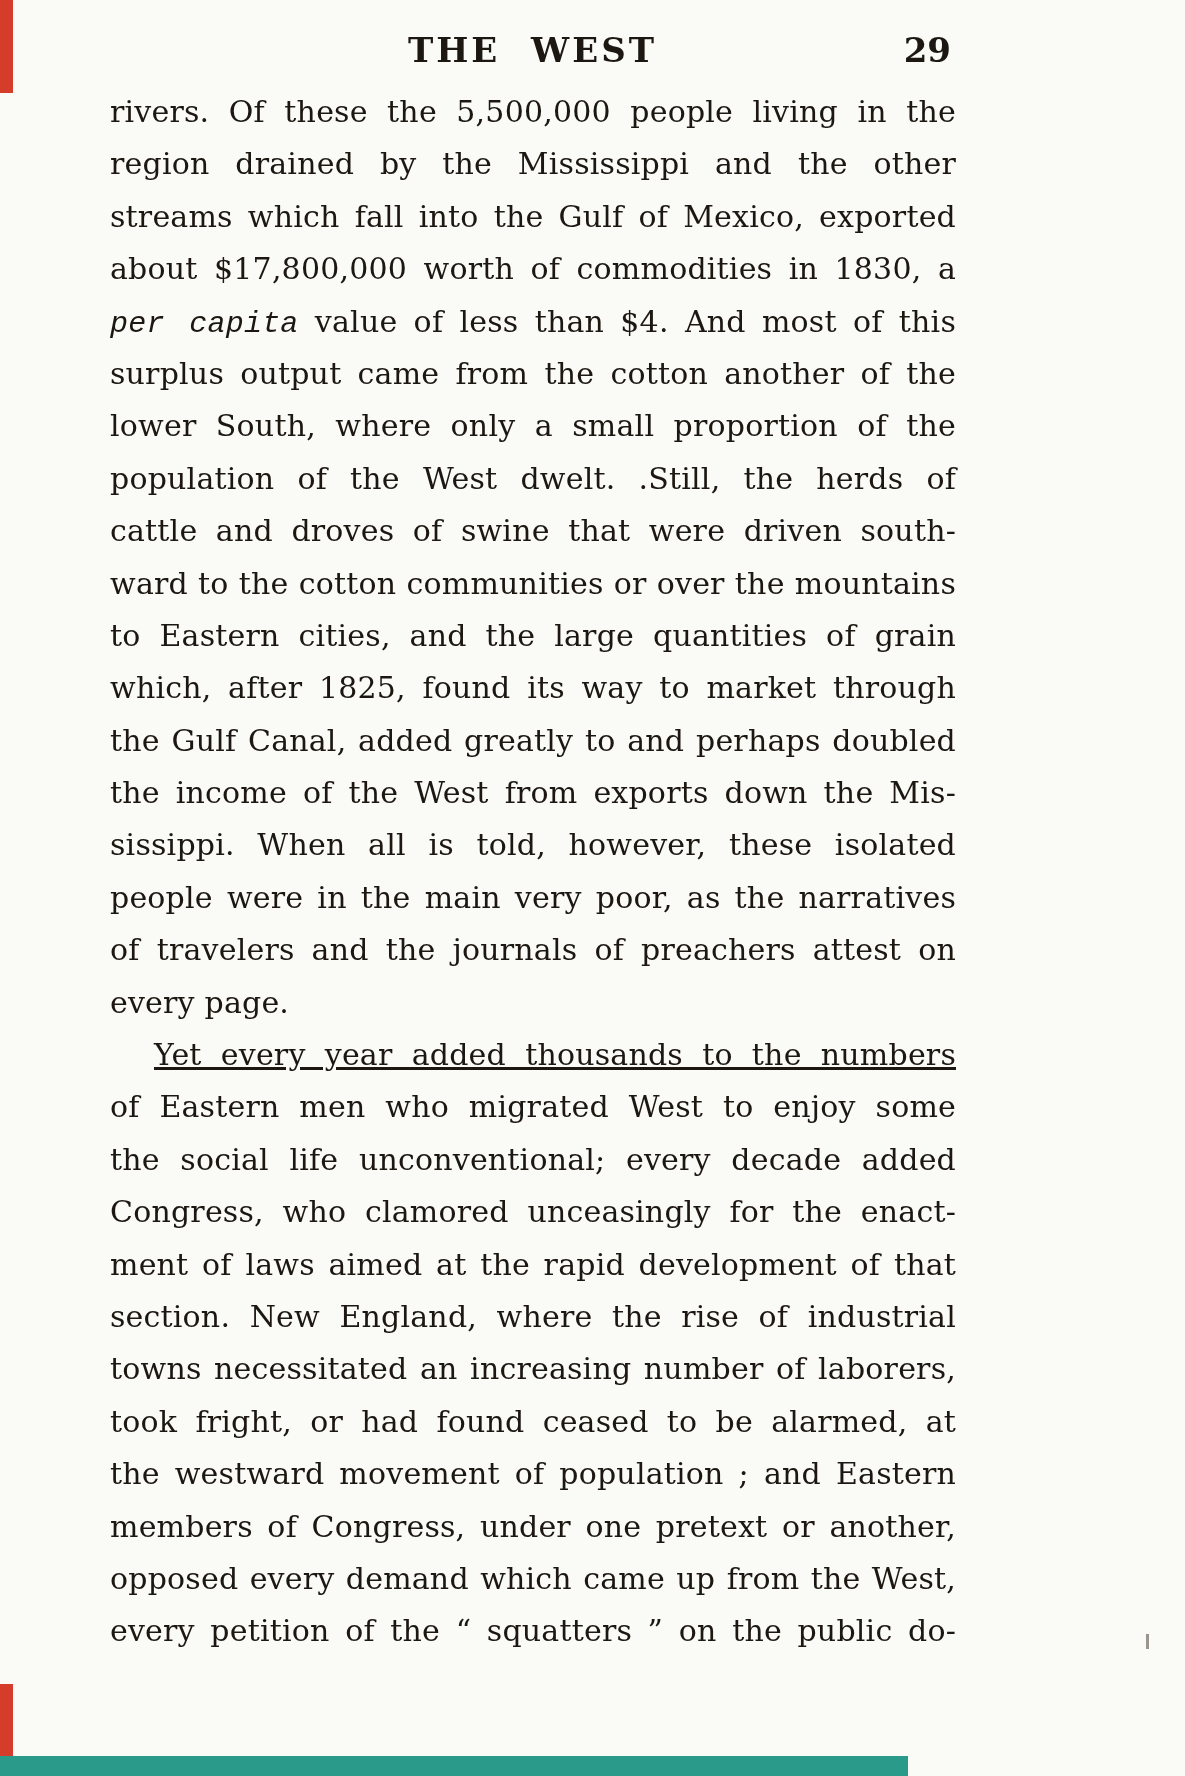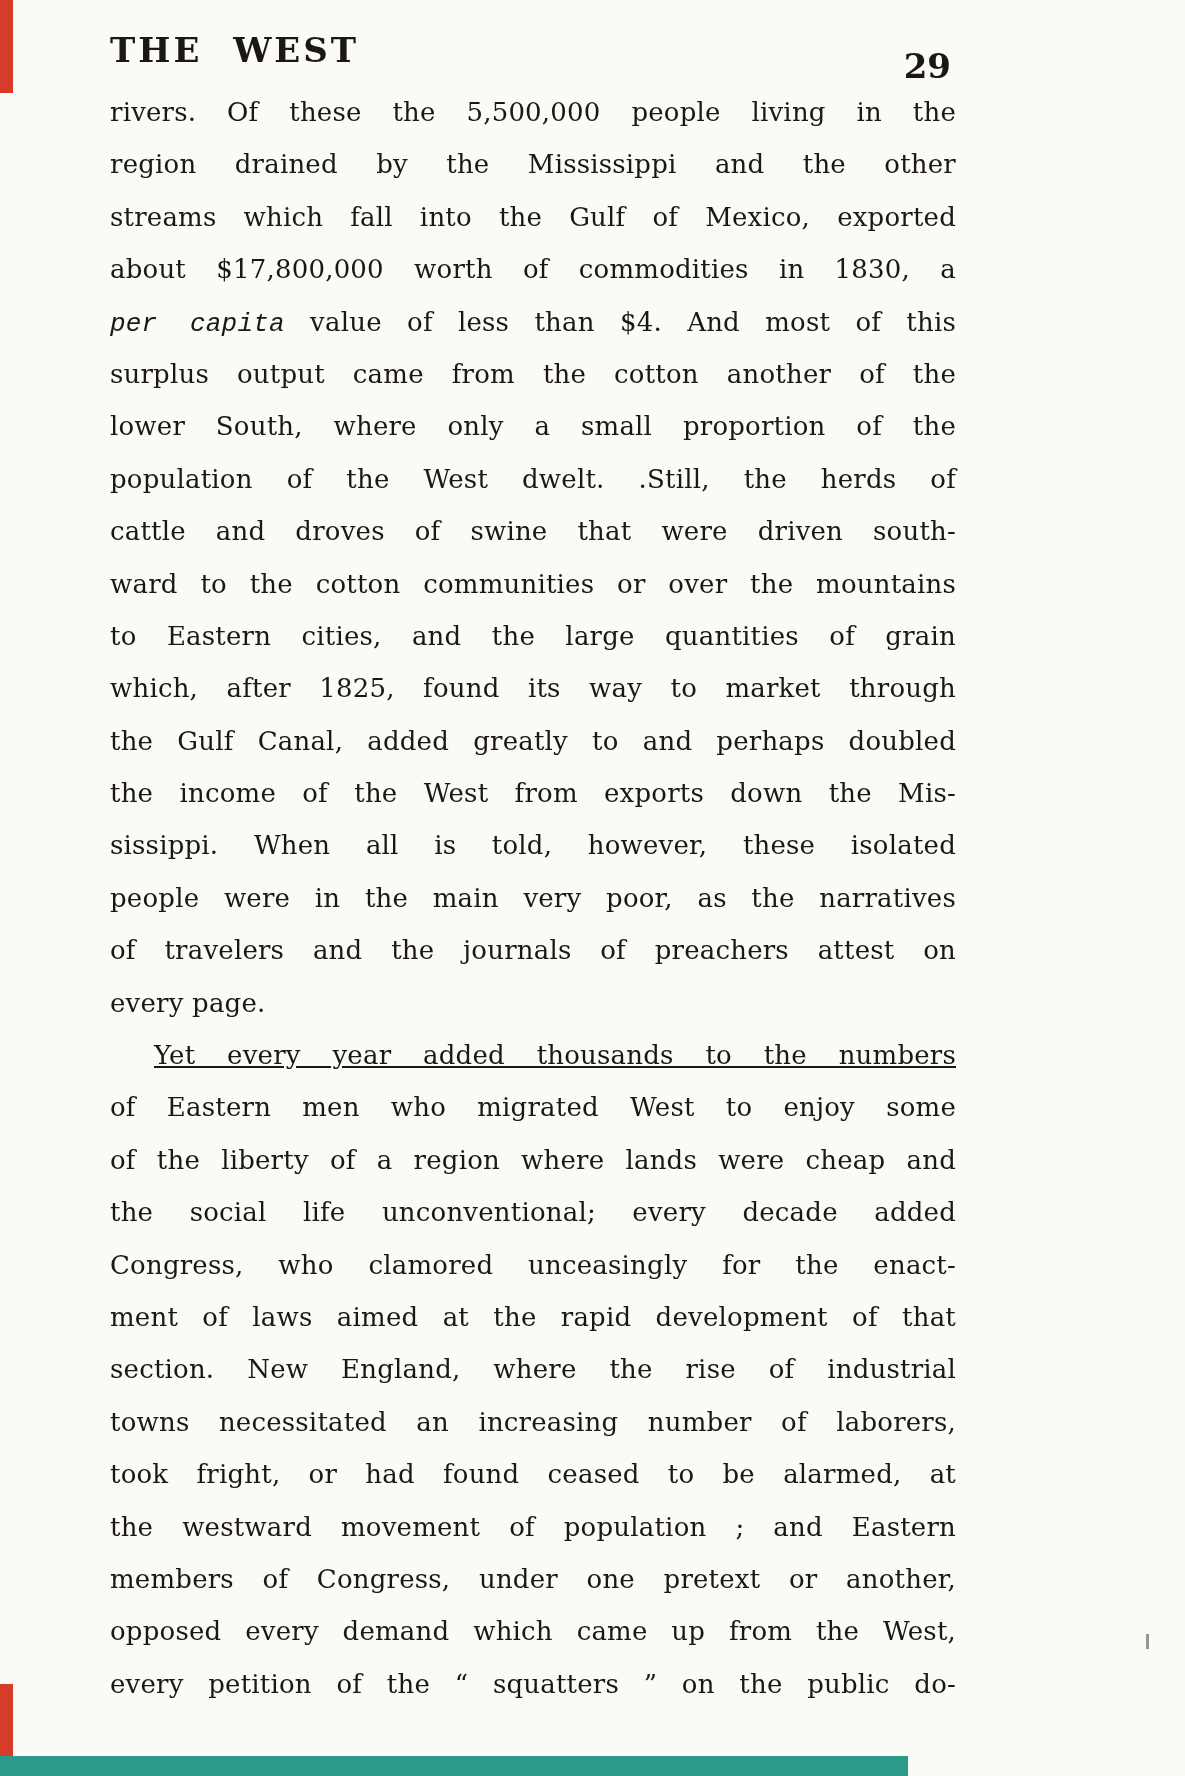--- a/index.html
+++ b/index.html
@@ -43,44 +43,45 @@
   }
   
   .header {
     position: absolute;
     left: 110px; top: 26px;
     width: 845px;
     height: 48px;
   }
   .running-title {
     display: block;
+    text-align: center;
     font-size: 34px;
     font-weight: bold;
     letter-spacing: 3px;
     word-spacing: 16px;
     line-height: 48px;
   }
   .page-number {
     position: absolute;
-    right: 4px; top: 16px;
+    right: 4px; top: 0;
     font-size: 34px;
     font-weight: bold;
     line-height: 48px;
     text-align: right;
   }
   
   .text-block {
     position: absolute;
     left: 110px; top: 86px;
     width: 846px;
   }
   .line {
     height: 52.4px;
     line-height: 52.4px;
-    font-size: 26px;
+    font-size: 30px;
     white-space: normal;
     text-align: justify;
     text-align-last: justify;
     text-justify: inter-word;
     letter-spacing: 0.2px;
   }
   .line.indent {
     text-indent: 44px;
     text-decoration: underline;
   }
@@ -122,21 +123,20 @@
       <div class="line"><span>to Eastern cities, and the large quantities of grain</span></div>
       <div class="line"><span>which, after 1825, found its way to market through</span></div>
       <div class="line"><span>the Gulf Canal, added greatly to and perhaps doubled</span></div>
       <div class="line"><span>the income of the West from exports down the Mis-</span></div>
       <div class="line"><span>sissippi. When all is told, however, these isolated</span></div>
       <div class="line"><span>people were in the main very poor, as the narratives</span></div>
       <div class="line"><span>of travelers and the journals of preachers attest on</span></div>
       <div class="line para-end"><span>every page.</span></div>
       <div class="line indent"><span>Yet every year added thousands to the numbers</span></div>
       <div class="line"><span>of Eastern men who migrated West to enjoy some</span></div>
-      <div class="line"><span>of the liberty of a region where lands were cheap and</span></div>
       <div class="line"><span>the social life unconventional; every decade added</span></div>
       <div class="line"><span>Congress, who clamored unceasingly for the enact-</span></div>
       <div class="line"><span>ment of laws aimed at the rapid development of that</span></div>
       <div class="line"><span>section. New England, where the rise of industrial</span></div>
       <div class="line"><span>towns necessitated an increasing number of laborers,</span></div>
       <div class="line"><span>took fright, or had found ceased to be alarmed, at</span></div>
       <div class="line"><span>the westward movement of population ; and Eastern</span></div>
       <div class="line"><span>members of Congress, under one pretext or another,</span></div>
       <div class="line"><span>opposed every demand which came up from the West,</span></div>
       <div class="line"><span>every petition of the “ squatters ” on the public do-</span></div>

